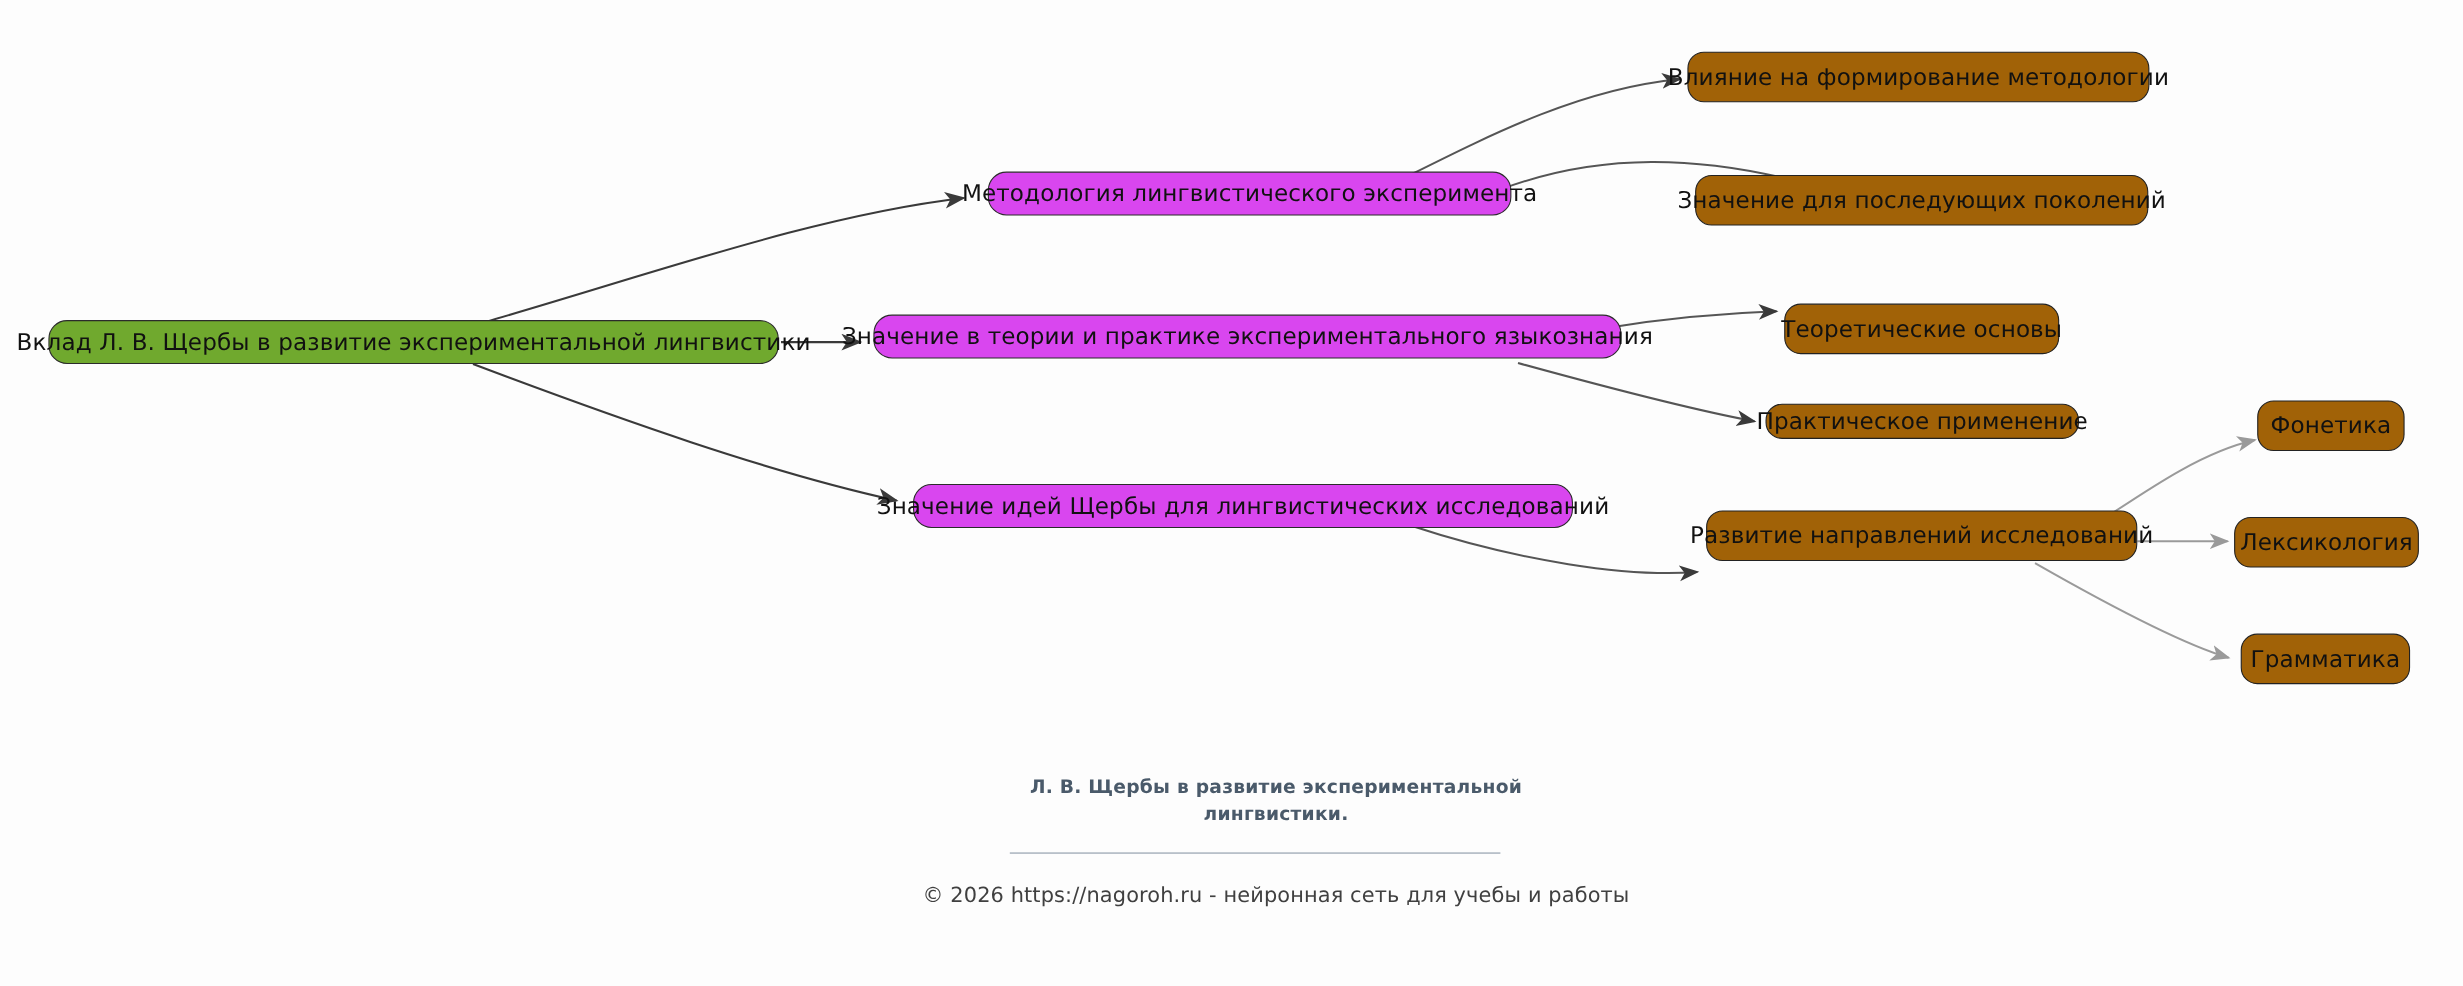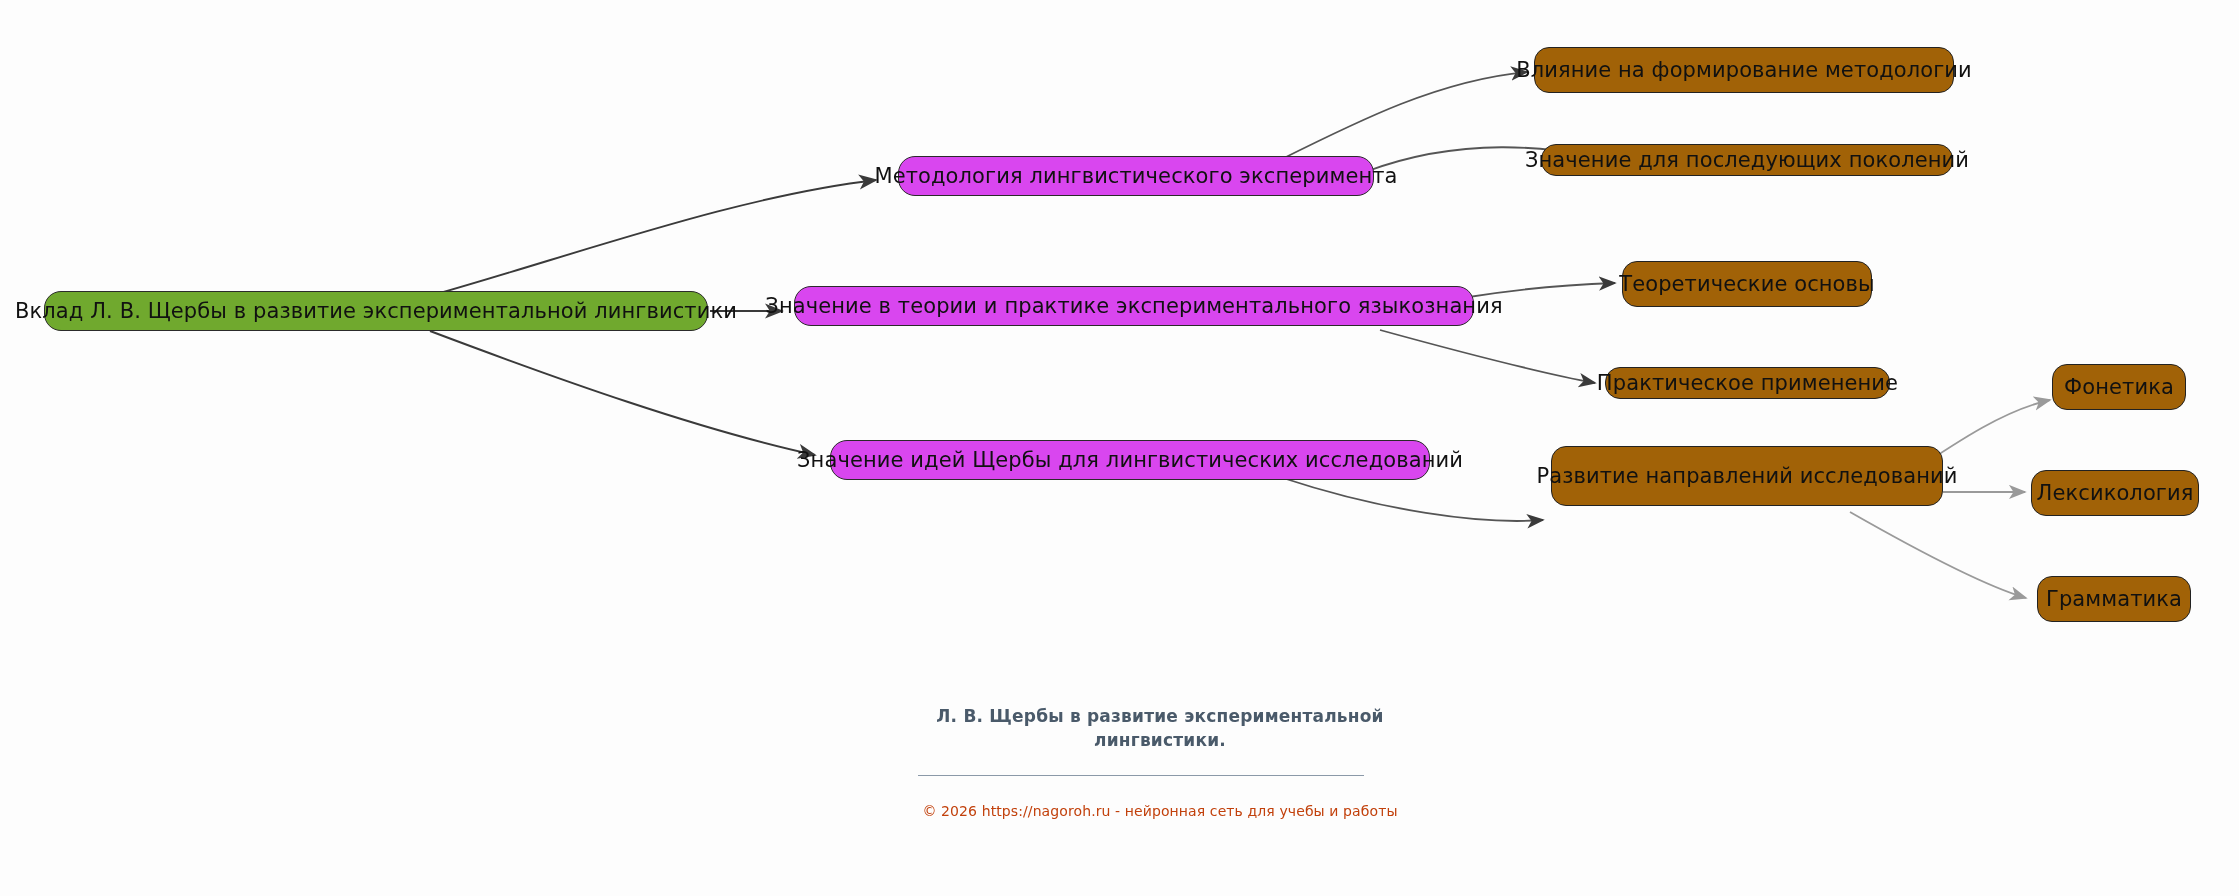--- a/index.html
+++ b/index.html
@@ -65,22 +65,22 @@
     line-height: 1.42;
     letter-spacing: 0.2px;
   }
   .caption-line {
     position: absolute;
     border-top: 1.5px solid #8b99a8;
   }
   .footer {
     position: absolute;
     text-align: center;
-    color: #c2410c;
-    font-size: 14px;
+    color: #404040;
+    font-size: 19px;
     line-height: 1.3;
     letter-spacing: 0.1px;
   }
 </style>
 </head>
 <body>
 
 <div id="canvas">
 
   <svg class="edge-layer" viewBox="0 0 2239 896" width="2239" height="896" xmlns="http://www.w3.org/2000/svg">
@@ -129,33 +129,33 @@
   </div>
 
   <div class="node branch" style="left:818px; top:440px; width:600px; height:40px;align-items:center;">
     <span>Значение идей Щербы для лингвистических исследований</span>
   </div>
 
   <div class="node leaf" style="left:1534px; top:47px; width:420px; height:46px;">
     <span>Влияние на формирование методологии</span>
   </div>
 
-  <div class="node leaf" style="left:1541px; top:144px; width:412px; height:32px;">
+  <div class="node leaf" style="left:1541px; top:159px; width:412px; height:46px;">
     <span>Значение для последующих поколений</span>
   </div>
 
-  <div class="node leaf" style="left:1622px; top:261px; width:250px; height:46px;">
+  <div class="node leaf" style="left:1622px; top:276px; width:250px; height:46px;">
     <span>Теоретические основы</span>
   </div>
 
   <div class="node leaf" style="left:1605px; top:367px; width:285px; height:32px;">
     <span>Практическое применение</span>
   </div>
 
-  <div class="node leaf" style="left:1551px; top:446px; width:392px; height:60px;">
+  <div class="node leaf" style="left:1551px; top:464px; width:392px; height:46px;">
     <span>Развитие направлений исследований</span>
   </div>
 
   <div class="node leaf" style="left:2052px; top:364px; width:134px; height:46px;">
     <span>Фонетика</span>
   </div>
 
   <div class="node leaf" style="left:2031px; top:470px; width:168px; height:46px;">
     <span>Лексикология</span>
   </div>

